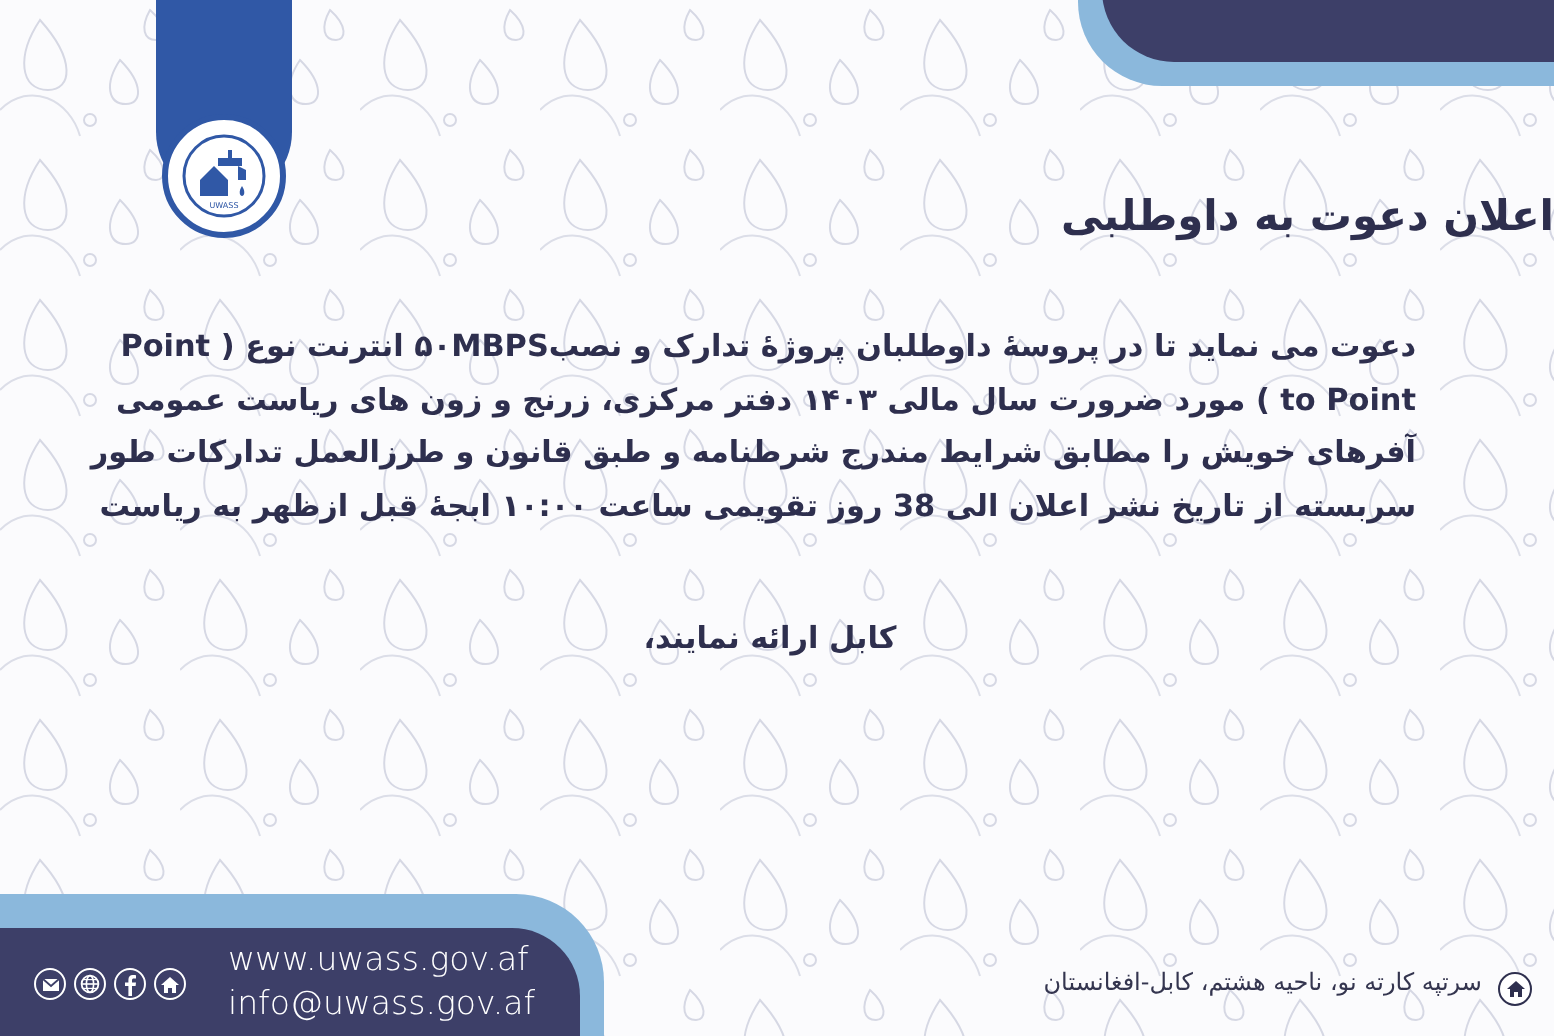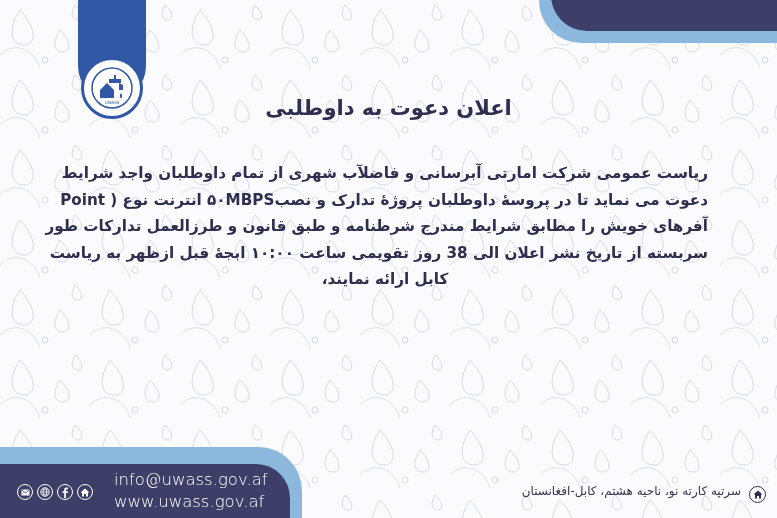--- a/index.html
+++ b/index.html
@@ -20,30 +20,30 @@
   .logo-tab {
     position:absolute; left:78px; top:0; width:68px; height:100px;
     background:#3058a6; border-bottom-left-radius:34px; border-bottom-right-radius:34px; z-index:2;
   }
   .logo-circle {
     position:absolute; left:81px; top:57px; width:62px; height:62px; border-radius:50%;
     background:#ffffff; border:3px solid #3058a6; box-sizing:border-box; z-index:3;
     display:flex; align-items:center; justify-content:center;
   }
   .title {
-    position:absolute; left:0; width:777px; top:96px; text-align:center;
+    position:absolute; left:0; width:777px; top:96px; 
     font-weight:bold; font-size:21px; color:#2e2f4e; z-index:4; direction:rtl;
   }
   .body-text {
     position:absolute; left:62px; width:646px; top:160px;
     direction:rtl; text-align:justify; text-align-last:center;
     font-weight:bold; font-size:15.2px; line-height:26.6px; color:#2e2f4e; z-index:4;
   }
   .body-text .line { display:block; text-align:justify; text-align-last:justify; white-space:nowrap; }
-  .body-text .line.last { text-align-last:center; }
+  .body-text .line.last { text-align-last:center;margin-top:40px; }
   .footer-light {
     position:absolute; left:-30px; top:447px; width:332px; height:100px;
     background:#8bb8dc; border-top-right-radius:44px; z-index:1;
   }
   .footer-dark {
     position:absolute; left:-30px; top:464px; width:320px; height:80px;
     background:#3d3f68; border-top-right-radius:34px; z-index:2;
   }
   .footer-icons { position:absolute; left:17px; top:484px; display:flex; gap:4px; z-index:3; }
   .footer-icon {
@@ -87,22 +87,22 @@
     <rect x="24" y="9" width="2" height="5" fill="#3058a6"></rect>
     <path d="M29 17 L29 24 L33 24 L33 19" fill="#3058a6"></path>
     <path d="M31 27 C 29 30, 30 32, 31 32 C 32 32, 33 30, 31 27 Z" fill="#3058a6"></path>
     <text x="22" y="38" font-size="4" text-anchor="middle" fill="#3058a6" font-family="DejaVu Sans, sans-serif">UWASS</text>
   </svg>
 </div>
 
 <div class="title">اعلان دعوت به داوطلبی</div>
 
 <div class="body-text">
-  <span class="line">ریاست عمومی شرکت  امارتی آبرسانی و فاضلآب شهری از تمام داوطلبان واجد شرایط</span>
   <span class="line">دعوت می نماید تا در پروسهٔ  داوطلبان پروژهٔ تدارک و نصب۵۰MBPS  انترنت نوع ( Point</span>
+  <span class="line">to Point ) مورد ضرورت سال مالی ۱۴۰۳ دفتر مرکزی، زرنج و زون های ریاست عمومی</span>
   <span class="line">آفرهای خویش را مطابق شرایط مندرج شرطنامه و طبق قانون و طرزالعمل تدارکات طور</span>
   <span class="line">سربسته از تاریخ نشر اعلان الی 38 روز تقویمی ساعت ۱۰:۰۰ ابجهٔ قبل ازظهر به ریاست</span>
   <span class="line last">کابل ارائه نمایند،</span>
 </div>
 
 <div class="footer-light"></div>
 <div class="footer-dark"></div>
 
 <div class="footer-icons">
   <div class="footer-icon">
@@ -126,22 +126,22 @@
       </svg>
   </div>
   <div class="footer-icon">
     <svg width="10" height="9" viewBox="0 0 10 9">
         <path d="M5 0.5 L9.5 4.5 H8 V8.5 H6 V6 H4 V8.5 H2 V4.5 H0.5 Z" fill="#fff"></path>
       </svg>
   </div>
 </div>
 
 <div class="contact">
+  <div>www.uwass.gov.af</div>
   <div>info@uwass.gov.af</div>
-  <div>www.uwass.gov.af</div>
 </div>
 
 <div class="address">سرتپه کارته نو، ناحیه هشتم، کابل-افغانستان</div>
 <div class="address-icon">
   <svg width="10" height="9" viewBox="0 0 10 9">
       <path d="M5 0.5 L9.5 4.5 H8 V8.5 H6 V6 H4 V8.5 H2 V4.5 H0.5 Z" fill="#2e2f4e"></path>
     </svg>
 </div>
 
 </body></html>

